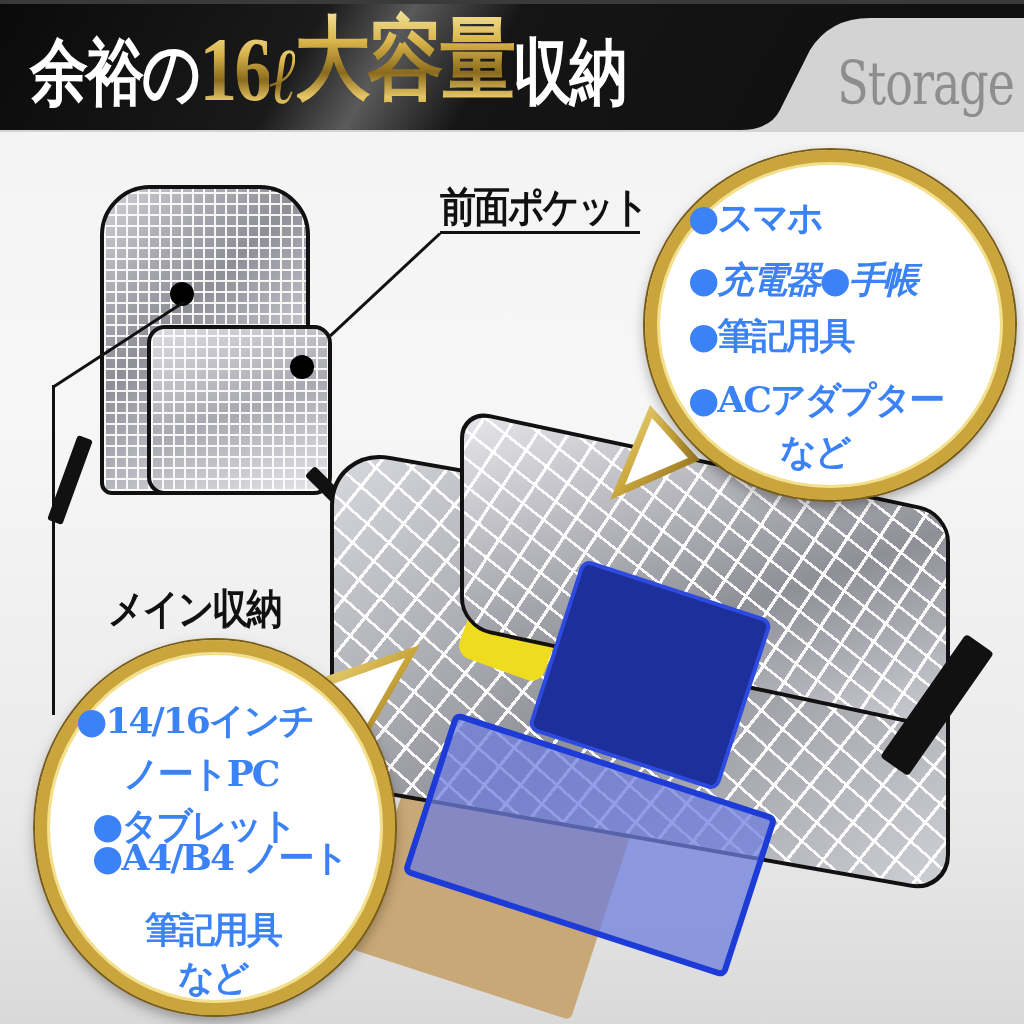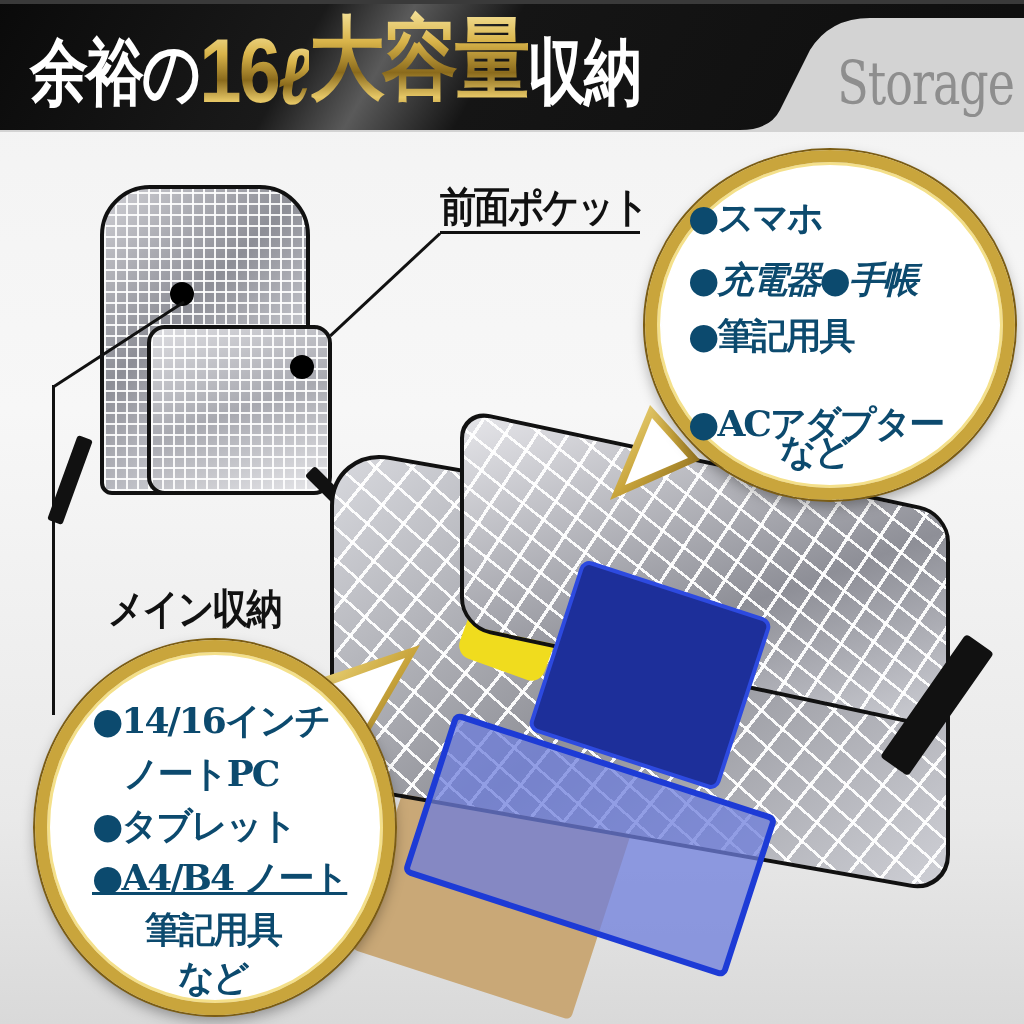--- a/index.html
+++ b/index.html
@@ -17,21 +17,21 @@
     position: absolute; left: 0; top: 0; width: 1024px; height: 132px;
     background: linear-gradient(120deg, #0a0a0a 0%, #1a1a1a 30%, #5a5a5a 38%, #151515 48%, #0e0e0e 100%);
     clip-path: path("M0 0 L1024 0 L1024 18 L870 18 Q830 18 810 50 L780 110 Q770 130 740 130 L0 130 Z");
   }
   .header-line {
     position: absolute; left: 0; top: 0; width: 1024px; height: 4px; background: #3a3a3a;
   }
   .title {
     position: absolute; left: 30px; top: 22px; height: 100px;
     display: flex; align-items: flex-end; white-space: nowrap;
-    font-family: Liberation Sans, sans-serif; font-weight: bold;
+    font-family: Liberation Serif, serif; font-weight: bold;
   }
   .title .w { color: #ffffff; font-size: 58px; letter-spacing: -2px; transform: scaleY(1.25); transform-origin: bottom; display: inline-block; }
   .title .g {
     font-size: 76px; letter-spacing: -3px; transform: scaleY(1.2); transform-origin: bottom; display: inline-block;
     background: linear-gradient(180deg, #fff3b8 0%, #d9b44a 35%, #8a6a1c 60%, #e6c766 80%, #a07d22 100%);
     -webkit-background-clip: text; background-clip: text; color: transparent;
   }
   .title .ell { font-style: italic; font-size: 66px; }
   .storage {
     position: absolute; right: 10px; top: 48px;
@@ -102,21 +102,21 @@
   .bubble {
     position: absolute; border-radius: 50%;
     background: radial-gradient(circle, #ffffff 70%, #f0f0f0 100%);
     border: 12px solid #c9a53c;
     box-shadow: 0 0 0 3px #f4e08a inset, 0 0 0 2px #7a5c14, 0 6px 14px rgba(0,0,0,.35);
   }
   .bubble-tail {
     position: absolute; width: 0; height: 0;
   }
   .bubble-text {
-    position: absolute; font-family: "DejaVu Serif", serif; font-weight: bold; color: #0c4a6e;
+    position: absolute; font-family: "DejaVu Serif", serif; font-weight: bold; color: #3b82f6;
     font-size: 36px; line-height: 50px; letter-spacing: -2px; white-space: nowrap;
   }
 </style>
 </head>
 <body>
 
 <div class="header"></div>
 <div class="header-black"></div>
 <div class="header-line"></div>
 
@@ -164,33 +164,33 @@
         <stop offset="1" stop-color="#7a5c14"></stop>
       </linearGradient>
     </defs>
   <path d="M60 5 L20 100 L110 60 Z" fill="url(#gt1)"></path>
   <path d="M62 18 L35 85 L98 58 Z" fill="#ffffff"></path>
 </svg>
 <div class="bubble" style="left:645px; top:150px; width:370px; height:350px;"></div>
 <div class="bubble-text" style="left:688px; top:192px;">●スマホ</div>
 <div class="bubble-text" style="left:688px; top:254px;font-style:italic;">●充電器●手帳</div>
 <div class="bubble-text" style="left:688px; top:310px;">●筆記用具</div>
-<div class="bubble-text" style="left:688px; top:374px;margin-top:24px;">●ACアダプター</div>
+<div class="bubble-text" style="left:688px; top:374px;">●ACアダプター</div>
 <div class="bubble-text" style="left:780px; top:426px;">など</div>
 
 <svg class="bubble-tail" style="left:310px; top:640px; width:120px; height:130px;" viewBox="0 0 120 130">
   <defs>
       <linearGradient id="gt2" x1="0" y1="0" x2="1" y2="1">
         <stop offset="0" stop-color="#f4e08a"></stop>
         <stop offset="0.5" stop-color="#c9a53c"></stop>
         <stop offset="1" stop-color="#7a5c14"></stop>
       </linearGradient>
     </defs>
   <path d="M110 5 L5 40 L40 125 Z" fill="url(#gt2)"></path>
   <path d="M95 18 L20 45 L45 105 Z" fill="#ffffff"></path>
 </svg>
 <div class="bubble" style="left:35px; top:640px; width:360px; height:375px;"></div>
-<div class="bubble-text" style="left:92px; top:695px;">●14/16インチ</div>
+<div class="bubble-text" style="left:76px; top:695px;">●14/16インチ</div>
 <div class="bubble-text" style="left:123px; top:748px;">ノートPC</div>
 <div class="bubble-text" style="left:92px; top:800px;">●タブレット</div>
-<div class="bubble-text" style="left:92px; top:852px;text-decoration:underline;">●A4/B4 ノート</div>
+<div class="bubble-text" style="left:92px; top:832px;">●A4/B4 ノート</div>
 <div class="bubble-text" style="left:145px; top:904px;">筆記用具</div>
 <div class="bubble-text" style="left:178px; top:952px;">など</div>
 
 </body></html>

